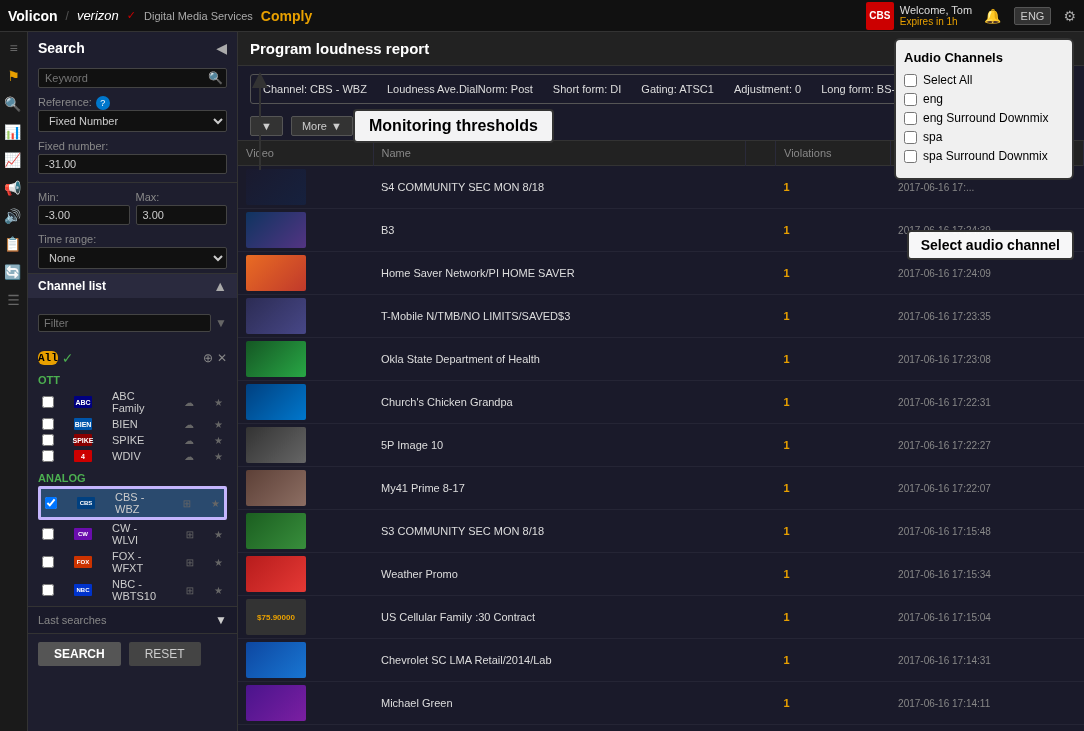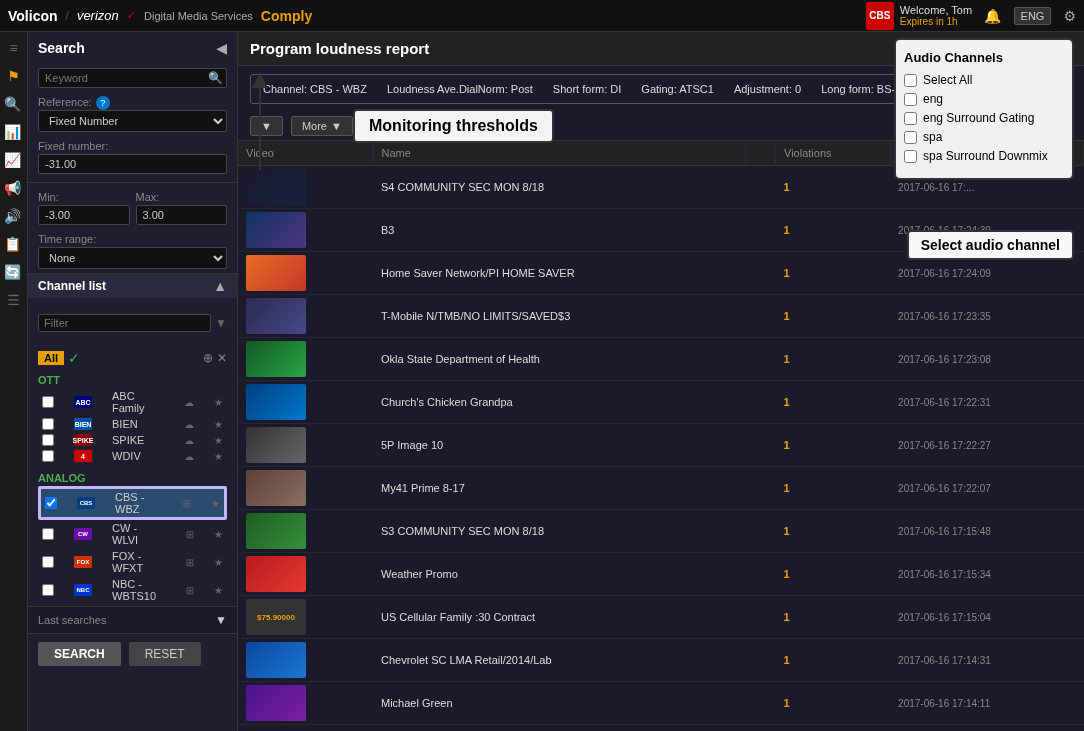--- a/index.html
+++ b/index.html
@@ -56,21 +56,21 @@
     
     .channel-list-header { display: flex; align-items: center; justify-content: space-between; padding: 4px 10px; background: #2a2a3e; border-top: 1px solid #333; }
     .channel-list-title { color: #fff; font-size: 12px; font-weight: bold; }
     .channel-list-header .collapse-btn { color: #aaa; }
 
     .filter-row { display: flex; align-items: center; gap: 4px; padding: 16px 10px; }
     .filter-input { flex: 1; background: #111; border: 1px solid #444; color: #ccc; padding: 2px 5px; font-size: 11px; border-radius: 2px; }
     .filter-icon { color: #666; font-size: 12px; cursor: pointer; }
 
     .all-row { display: flex; align-items: center; gap: 4px; padding: 2px 10px; }
-    .all-btn { background: #e8a000; color: #000; padding: 1px 6px; border-radius: 0; font-size: 11px; font-weight: bold; cursor: pointer; border: none; }
+    .all-btn { background: #e8a000; color: #000; padding: 1px 0; border-radius: 6px; font-size: 11px; font-weight: bold; cursor: pointer; border: none; font-family: Liberation Mono, monospace; }
     .check-btn { color: #4caf50; font-size: 14px; cursor: pointer; }
     .action-icons { margin-left: auto; display: flex; gap: 4px; }
     .action-icon { color: #888; font-size: 12px; cursor: pointer; }
 
     .channel-group { padding: 2px 10px; }
     .group-label { color: #4caf50; font-size: 11px; font-weight: bold; margin: 4px 0 2px; }
     .channel-item { display: flex; align-items: center; gap: 20px; padding: 2px 4px; border-radius: 2px; cursor: pointer; }
     .channel-item.active { background: #2a4a6e; border: 3px solid #c4b5fd; }
     .channel-item input[type=checkbox] { width: 12px; height: 12px; }
     .channel-logo { width: 18px; height: 12px; background: #333; border-radius: 1px; display: flex; align-items: center; justify-content: center; font-size: 7px; color: #fff; font-weight: bold; }
@@ -590,21 +590,21 @@
   <div class="audio-option">
     <input type="checkbox" id="opt-select-all" style="">
     <label for="opt-select-all">Select All</label>
   </div>
   <div class="audio-option">
     <input type="checkbox" id="opt-eng" style="">
     <label for="opt-eng">eng</label>
   </div>
   <div class="audio-option">
     <input type="checkbox" id="opt-eng-surround" style="">
-    <label for="opt-eng-surround">eng Surround Gating</label>
+    <label for="opt-eng-surround">eng Surround Downmix</label>
   </div>
   <div class="audio-option">
     <input type="checkbox" id="opt-spa" style="">
     <label for="opt-spa">spa</label>
   </div>
   <div class="audio-option">
     <input type="checkbox" id="opt-spa-surround" style="">
     <label for="opt-spa-surround">spa Surround Downmix</label>
   </div>
 </div>

